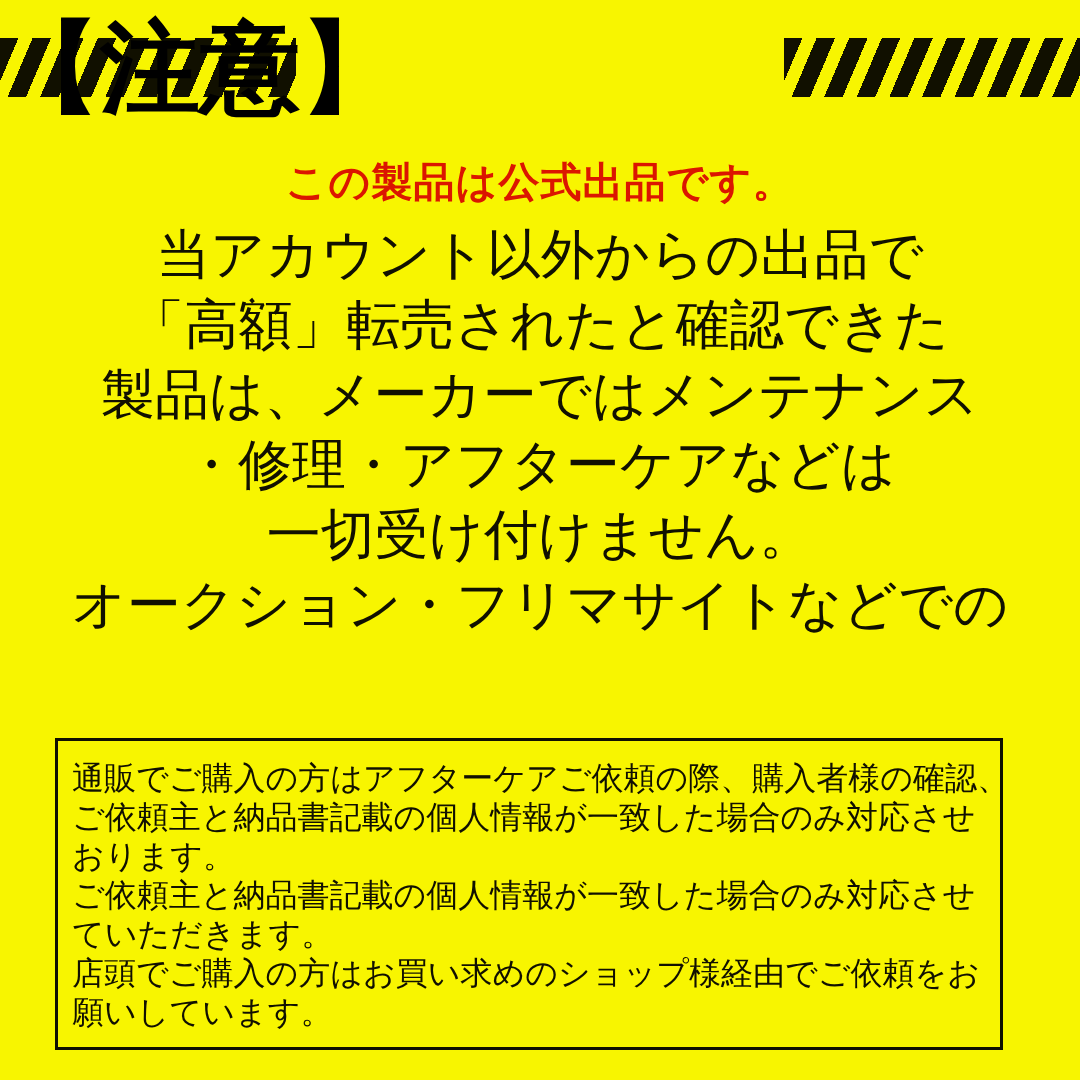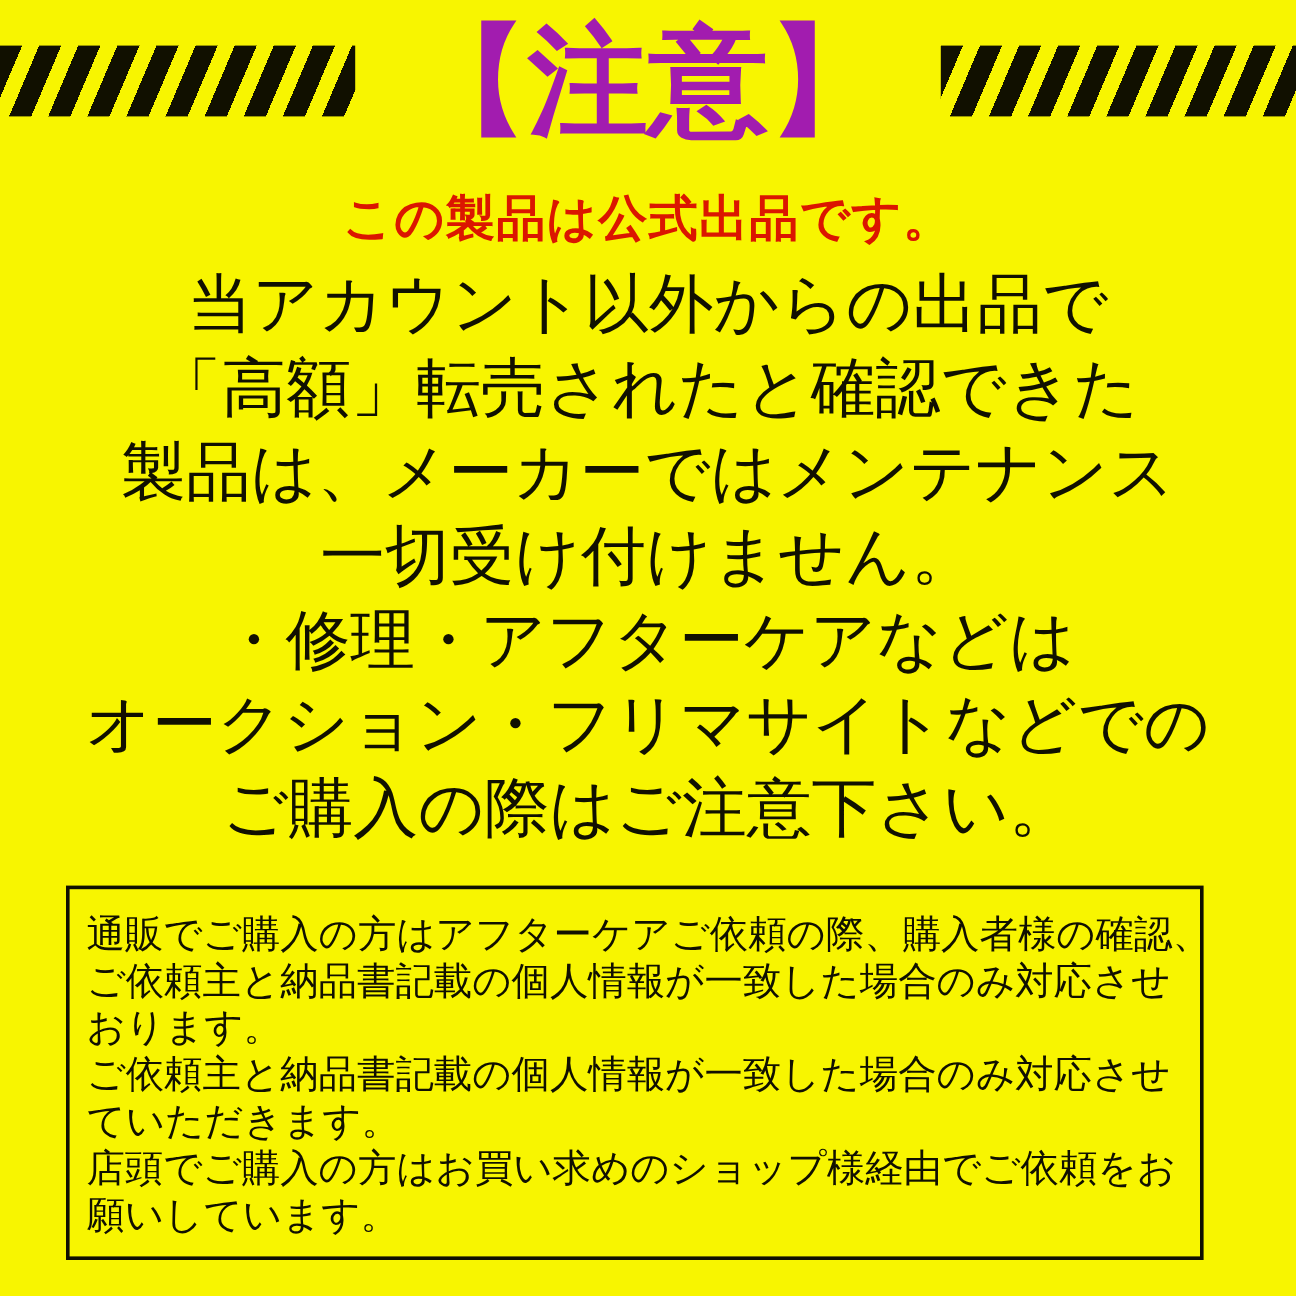--- a/index.html
+++ b/index.html
@@ -30,25 +30,25 @@
     );
   }
   .stripes-left  { left: 0; }
   .stripes-right { right: 0; }
   .title {
     position: absolute;
     top: 6px;
     left: 0;
     width: 100%;
     margin: 0;
-    text-align: center;
+    text-align: left;
     font-size: 100px;
     line-height: 124px;
     font-weight: 900;
-    color: #a21caf;
+    color: #000000;
     letter-spacing: 0;
   }
   
   .notice {
     position: absolute;
     top: 150px;
     left: 0;
     width: 100%;
     text-align: center;
     color: #111000;
@@ -97,24 +97,23 @@
 
   <div class="stripes stripes-left"></div>
   <h1 class="title">【注意】</h1>
   <div class="stripes stripes-right"></div>
 
   <main class="notice">
     <p class="highlight">この製品は公式出品です。</p>
     <p class="line">当アカウント以外からの出品で</p>
     <p class="line">「高額」転売されたと確認できた</p>
     <p class="line">製品は、メーカーではメンテナンス</p>
+    <p class="line">・修理・アフターケアなどは</p>
     <p class="line">一切受け付けません。</p>
-    <p class="line">・修理・アフターケアなどは</p>
     <p class="line">オークション・フリマサイトなどでの</p>
-    <p class="line">ご購入の際はご注意下さい。</p>
   </main>
 
   <section class="info-box">
     <p class="box-line">通販でご購入の方はアフターケアご依頼の際、購入者様の確認、</p>
     <p class="box-line">ご依頼主と納品書記載の個人情報が一致した場合のみ対応させ</p>
     <p class="box-line">おります。</p>
     <p class="box-line">ご依頼主と納品書記載の個人情報が一致した場合のみ対応させ</p>
     <p class="box-line">ていただきます。</p>
     <p class="box-line">店頭でご購入の方はお買い求めのショップ様経由でご依頼をお</p>
     <p class="box-line">願いしています。</p>

